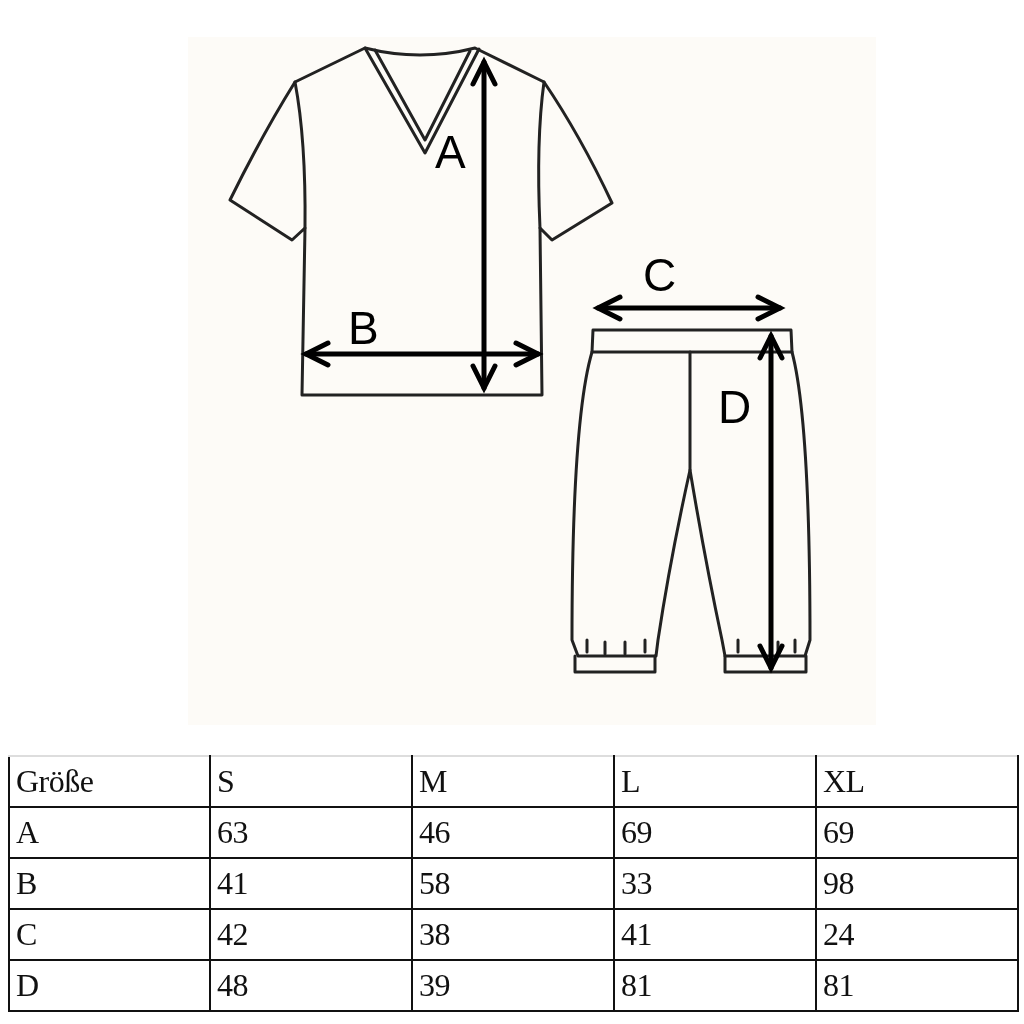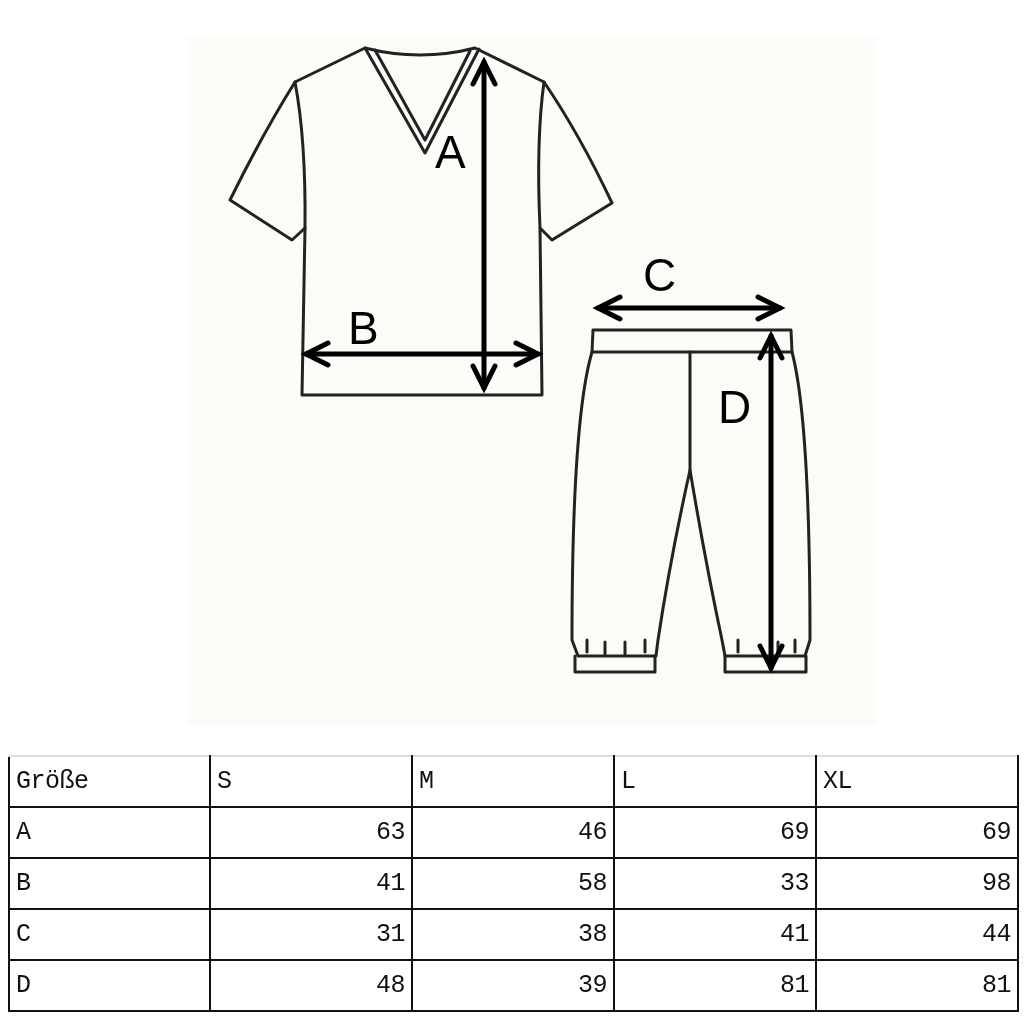--- a/index.html
+++ b/index.html
@@ -1,23 +1,23 @@
 <!DOCTYPE html>
 <html><head>
 <meta charset="utf-8">
 <style>
   html, body { margin:0; padding:0; background:#ffffff; }
   body { width:1024px; height:1024px; position:relative; overflow:hidden; font-family:"Liberation Sans", sans-serif; }
   .panel { position:absolute; left:188px; top:37px; width:688px; height:688px; background:#fdfbf7; }
   .panel svg { position:absolute; left:0; top:0; }
   .lbl { position:absolute; font-family:"Liberation Sans", sans-serif; font-size:46px; color:#000; line-height:1; }
   table.size { position:absolute; left:8px; top:755px; border-collapse:collapse; width:1010px; table-layout:fixed; }
-  table.size td { height:49px; padding:0 6px; font-family:Liberation Mono, monospace; font-size:25px; color:#111; border:2px solid #111; vertical-align:middle; letter-spacing:-0.5px;margin-top:44px; }
+  table.size td { height:49px; padding:0 6px; font-family:Liberation Serif, serif; font-size:32px; color:#111; border:2px solid #111; vertical-align:middle; letter-spacing:-0.5px;margin-top:44px; }
   table.size tr.head td { border-top:2px solid #ddd; text-align:left; }
-  table.size td.num { text-align:right; }
+  table.size td.num { text-align:left; }
   table.size td.rowh { text-align:left; }
 </style>
 </head>
 <body>
 
 <div class="panel">
   <svg width="688" height="688" viewBox="188 37 688 688">
     <g fill="none" stroke="#222" stroke-width="3" stroke-linejoin="round" stroke-linecap="round">
 
       <g>
@@ -88,24 +88,24 @@
   </tr>
   <tr>
     <td class="rowh">B</td>
     <td class="num">41</td>
     <td class="num">58</td>
     <td class="num">33</td>
     <td class="num">98</td>
   </tr>
   <tr>
     <td class="rowh">C</td>
-    <td class="num">31</td>
+    <td class="num">42</td>
     <td class="num">38</td>
     <td class="num">41</td>
-    <td class="num">44</td>
+    <td class="num">24</td>
   </tr>
   <tr>
     <td class="rowh">D</td>
     <td class="num">48</td>
     <td class="num">39</td>
     <td class="num">81</td>
     <td class="num">81</td>
   </tr>
 </tbody>
   </table>

